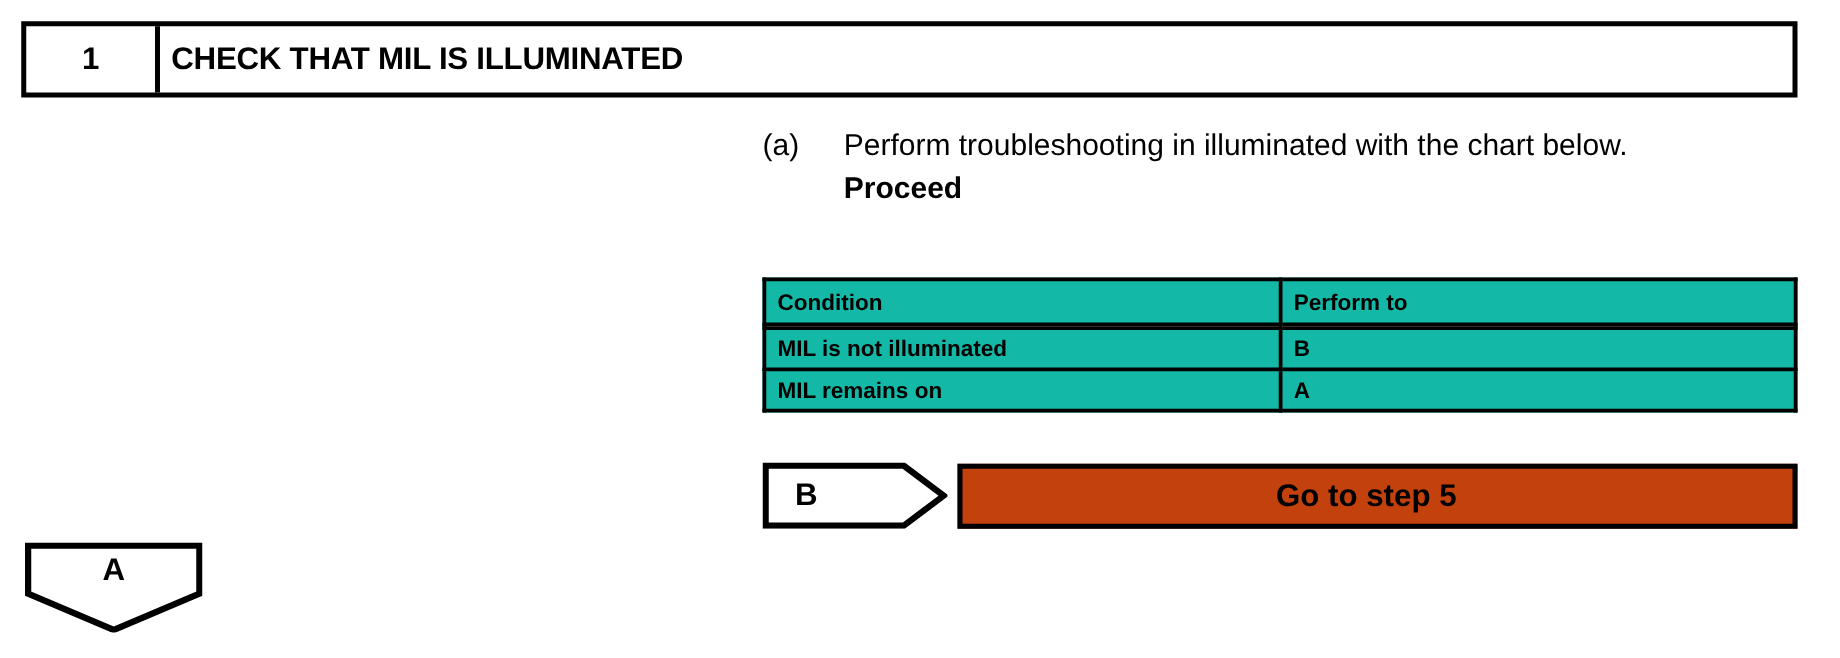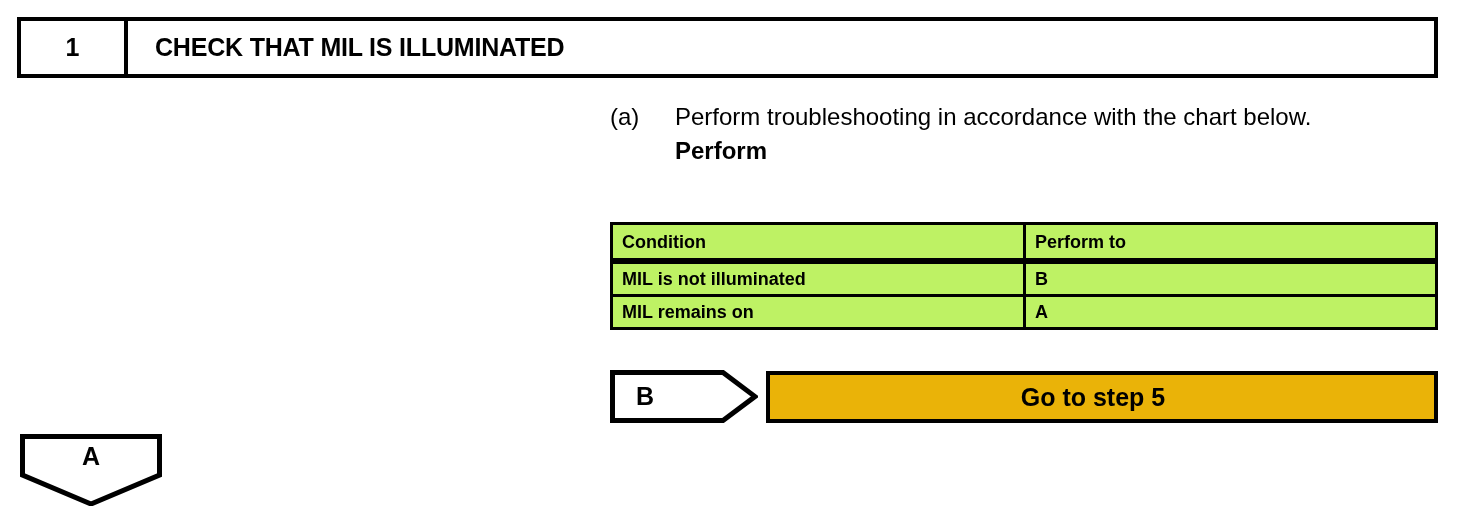--- a/index.html
+++ b/index.html
@@ -41,21 +41,21 @@
   }
   .step-number-text {
     font-size: 25px;
     font-weight: bold;
     line-height: 1;
   }
   .step-title-cell {
     flex: 1;
     display: flex;
     align-items: center;
-    padding-left: 27px;
+    padding-left: 9px;
     box-sizing: border-box;
   }
   .step-title-text {
     font-size: 25px;
     font-weight: bold;
     letter-spacing: -0.2px;
     line-height: 1;
   }
 
   
@@ -94,21 +94,21 @@
   .result-table-wrap {
     position: absolute;
     left: 610px;
     top: 222px;
     width: 825px;
   }
   table.result-table {
     border-collapse: collapse;
     width: 825px;
     table-layout: fixed;
-    background: #bef264;
+    background: #14b8a6;
   }
   table.result-table td {
     border: 3px solid #000;
     padding: 0 0 0 9px;
     height: 33px;
     font-size: 18px;
     font-weight: bold;
     vertical-align: middle;
     line-height: 1;
     box-sizing: border-box;
@@ -160,21 +160,21 @@
     line-height: 1;
   }
   .goto-box {
     position: absolute;
     left: 156px;
     top: 1px;
     width: 672px;
     height: 52px;
     box-sizing: border-box;
     border: 4px solid #000;
-    background: #eab308;
+    background: #c2410c;
     display: flex;
     align-items: center;
     justify-content: center;
   }
   .goto-text {
     font-size: 25px;
     font-weight: bold;
     line-height: 1;
     margin-right: 18px;
   }
@@ -211,22 +211,22 @@
   </div>
   <div class="step-title-cell">
     <span class="step-title-text">CHECK THAT MIL IS ILLUMINATED</span>
   </div>
 </div>
 
 <div class="procedure">
   <div class="proc-row">
     <div class="proc-marker">(a)</div>
     <div class="proc-body">
-      <div class="proc-text">Perform troubleshooting in accordance with the chart below.</div>
-      <div class="proc-subhead">Perform</div>
+      <div class="proc-text">Perform troubleshooting in illuminated with the chart below.</div>
+      <div class="proc-subhead">Proceed</div>
     </div>
   </div>
 </div>
 
 <div class="result-table-wrap">
   <table class="result-table">
     <tbody>
       <tr class="header-row">
         <td class="col-condition">Condition</td>
         <td class="col-proceed">Perform to</td>

